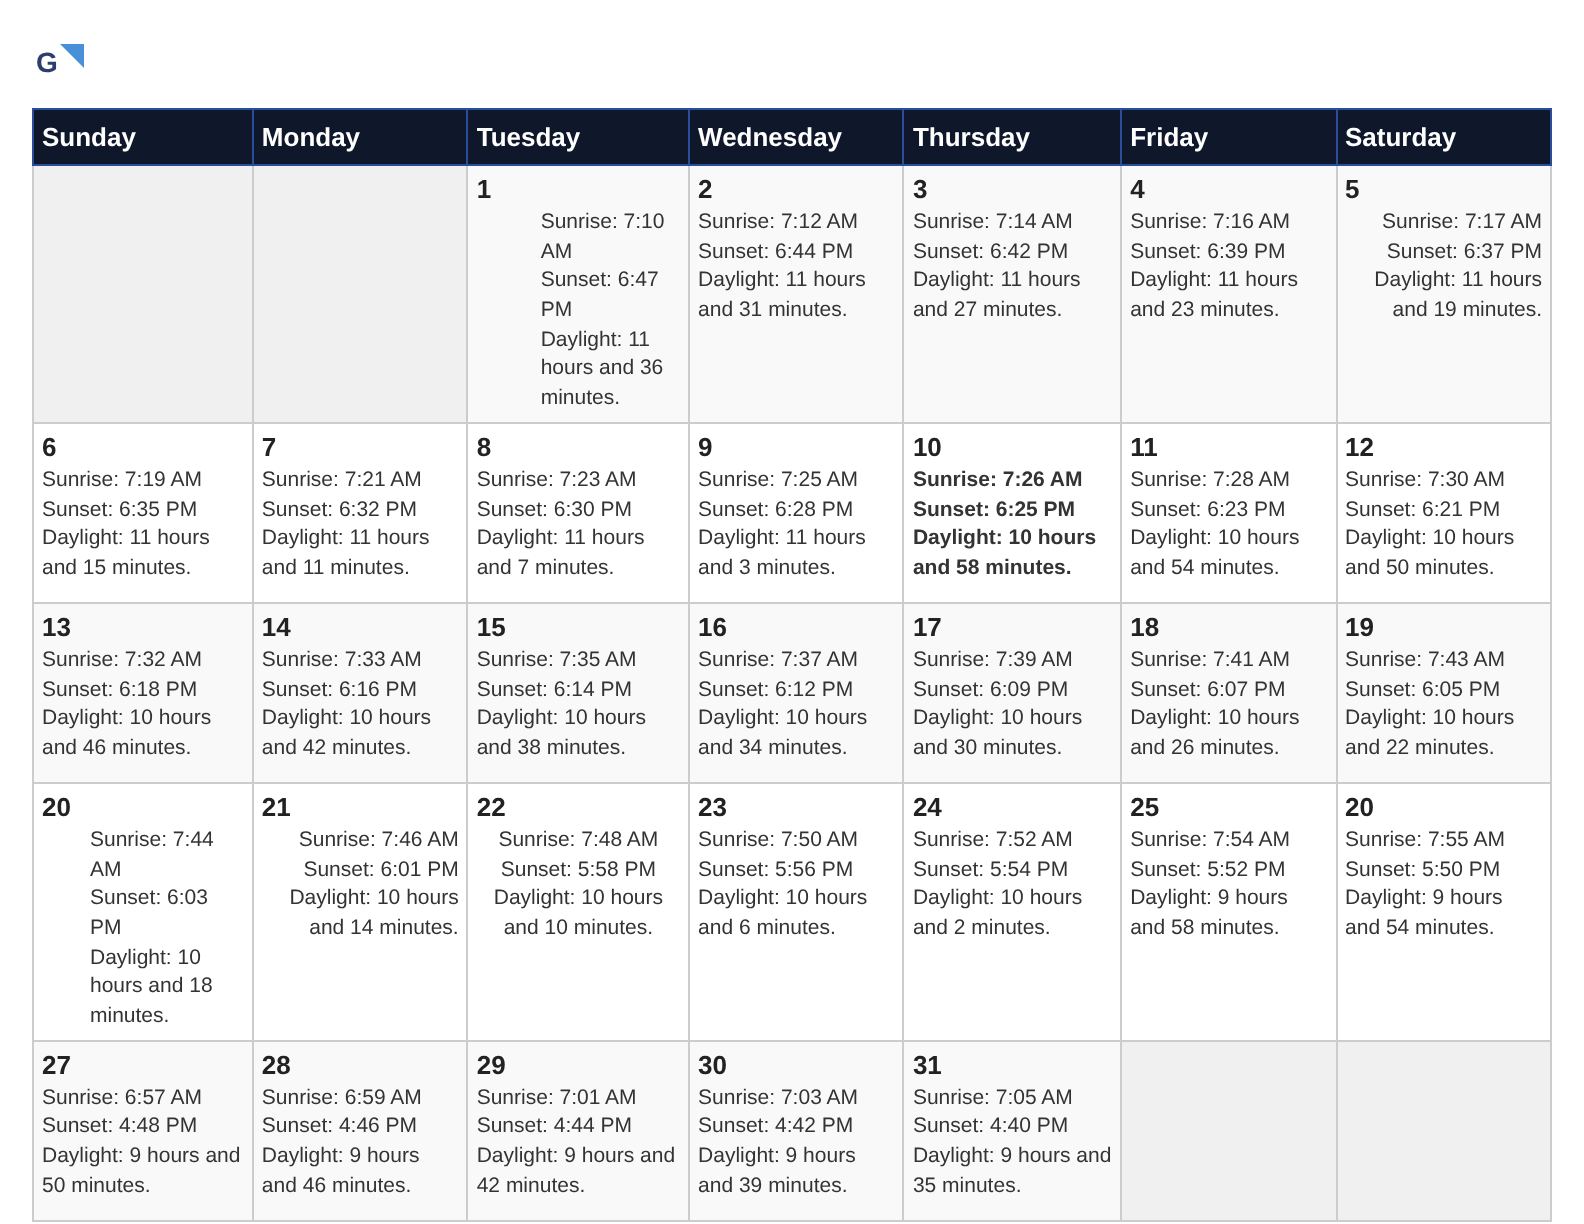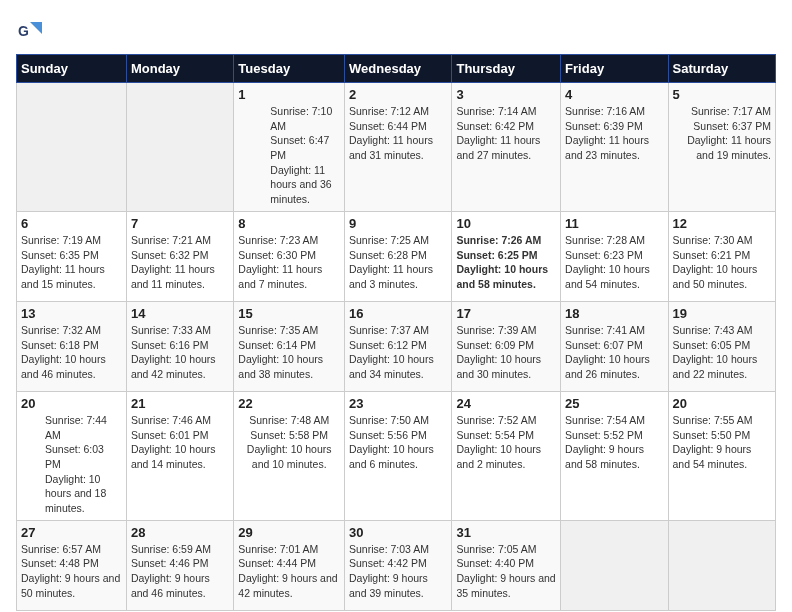--- a/index.html
+++ b/index.html
@@ -245,21 +245,21 @@
       </tr>
       <tr>
         <td>
           <div class="day-number">20</div>
           <div class="day-info" style="white-space: pre-line; margin-left: 24px;">Sunrise: 7:44 AM
 Sunset: 6:03 PM
 Daylight: 10 hours and 18 minutes.</div>
         </td>
         <td>
           <div class="day-number">21</div>
-          <div class="day-info" style="white-space: pre-line;">Sunrise: 7:46 AM
+          <div class="day-info" style="white-space: pre-line; text-align: right;">Sunrise: 7:46 AM
 Sunset: 6:01 PM
 Daylight: 10 hours and 14 minutes.</div>
         </td>
         <td>
           <div class="day-number">22</div>
           <div class="day-info" style="white-space: pre-line; text-align: center;">Sunrise: 7:48 AM
 Sunset: 5:58 PM
 Daylight: 10 hours and 10 minutes.</div>
         </td>
         <td>

